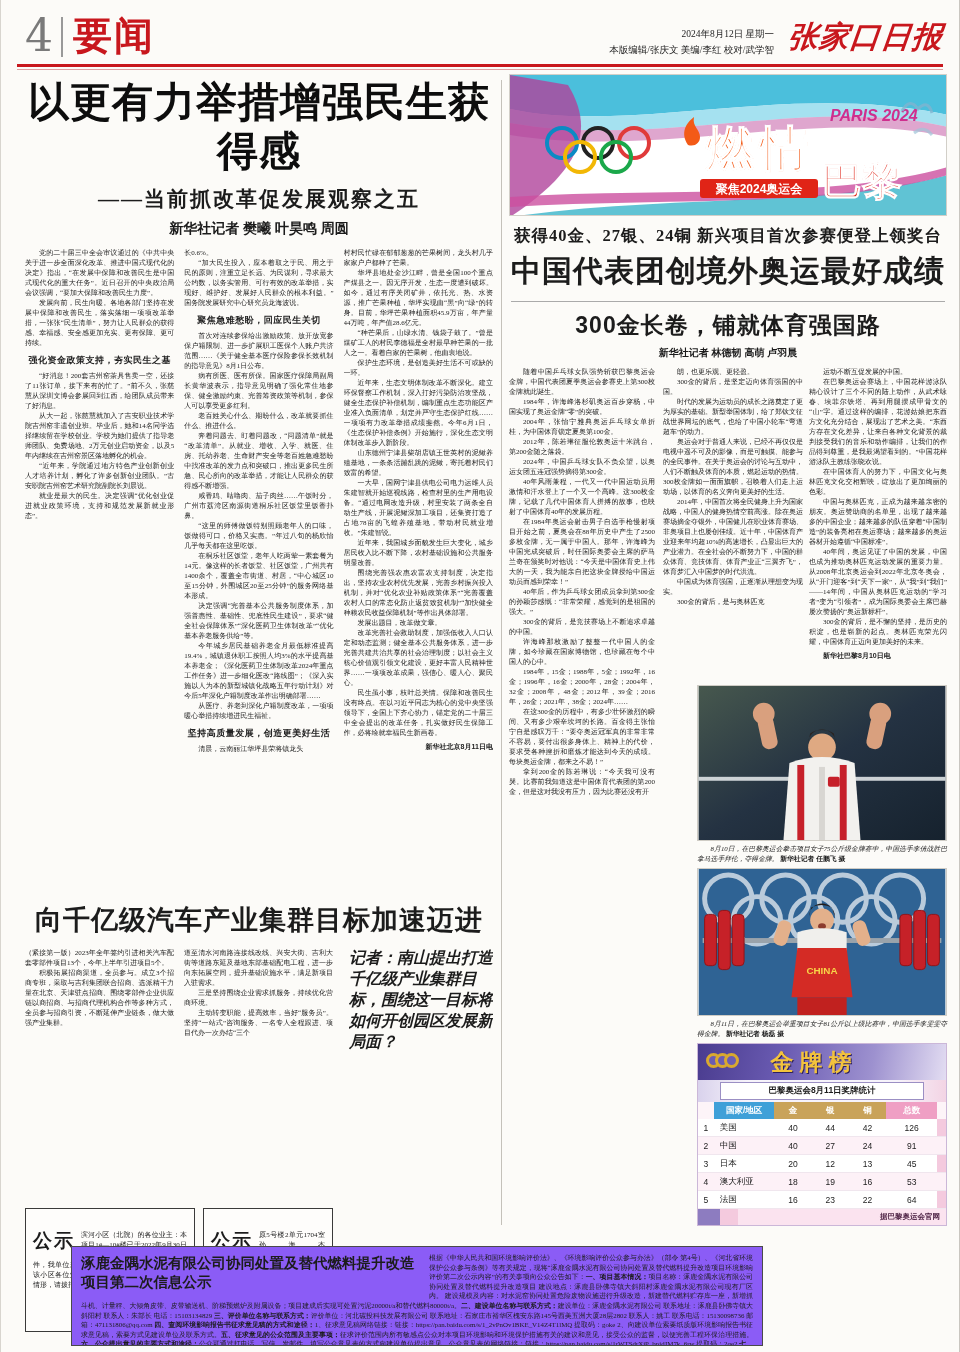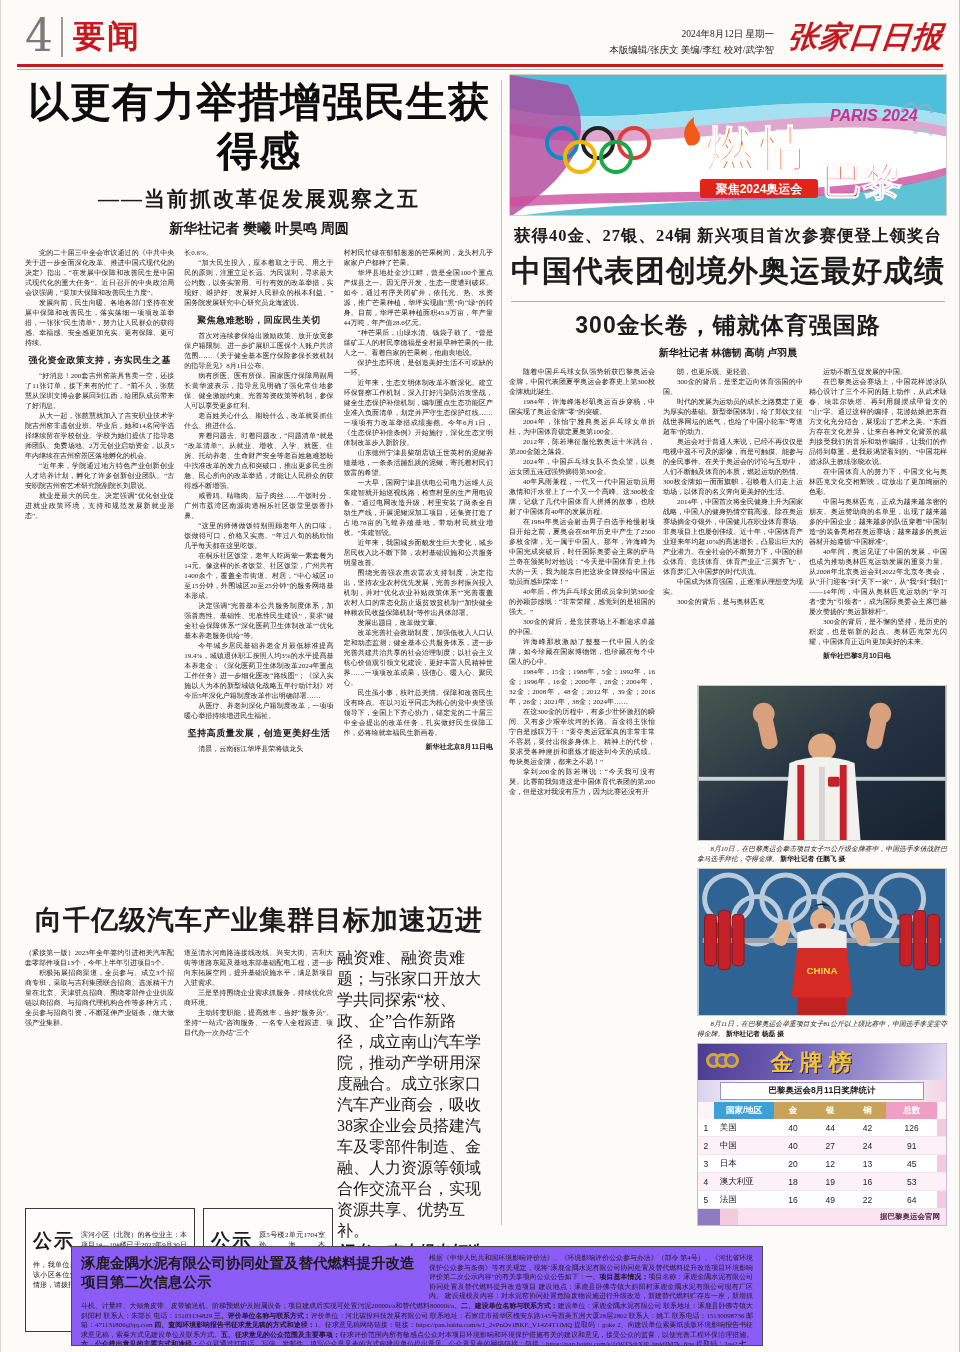--- a/index.html
+++ b/index.html
@@ -4,21 +4,21 @@
 <style>
   * { margin:0; padding:0; box-sizing:border-box; }
   html,body { width:960px; height:1352px; overflow:hidden; }
   body { background:#e9e7e2; font-family:"Liberation Serif","DejaVu Serif",serif; color:#1c1c1c; }
   .page { position:relative; width:960px; height:1352px; background:#fcfbf8; border-left:1px solid #d8d5cf; border-right:1px solid #c9c6c0; }
 
   
   .hd { position:absolute; left:24px; top:12px; right:16px; height:50px; }
   .hd-num { float:left; font-family:"DejaVu Serif",serif; font-size:44px; color:#7a7a7a; line-height:48px; }
   .hd-sep { float:left; width:2px; height:40px; background:#999; margin:5px 10px 0 8px; }
-  .hd-section { float:left; font-family:"Liberation Sans","DejaVu Sans",sans-serif; font-weight:900; font-size:32px; color:#c8171d; line-height:48px; letter-spacing:2px; }
+  .hd-section { float:left; font-family:"Liberation Sans","DejaVu Sans",sans-serif; font-weight:900; font-size:39px; color:#c8171d; line-height:48px; letter-spacing:2px; }
   .hd-right { float:right; text-align:right; }
   .hd-meta { display:inline-block; vertical-align:middle; font-size:9.5px; line-height:1.7; color:#222; margin-top:10px; }
   .hd-logo { display:inline-block; vertical-align:middle; margin-left:10px; font-size:30px; font-weight:900; color:#c8171d; font-style:italic; transform:skewX(-6deg); letter-spacing:1px; line-height:50px; }
   .rule-red { position:absolute; left:16px; right:16px; top:64px; height:3px; background:#c8171d; }
   .rule-red2 { position:absolute; left:16px; right:16px; top:69px; height:1px; background:#e0a0a2; }
 
   
   .col-left { position:absolute; left:24px; top:78px; width:468px; }
   .vdiv { position:absolute; left:500px; top:80px; height:1145px; width:1px; background:#c4c1ba; }
   .col-right { position:absolute; left:508px; top:74px; width:438px; }
@@ -30,21 +30,21 @@
   .ma-body { display:flex; gap:10px; margin-top:10px; height:640px; }
   .ncol { width:149.3px; overflow:hidden; height:100%; }
   .ncol p, .a2col p { font-size:7px; line-height:10px; text-align:justify; text-indent:2em; color:#222; }
   p.t-h { font-family:"Liberation Sans","DejaVu Sans",sans-serif; font-weight:900; font-size:9px; text-align:center; text-indent:0; margin:7px 0 6px; letter-spacing:.5px; }
   p.t-sign { font-family:"Liberation Sans","DejaVu Sans",sans-serif; font-weight:700; text-align:right; text-indent:0; margin-top:4px; }
   p.t-cont { text-indent:0; }
   p.t-q { font-weight:700; font-style:italic; }
 
   
   .a2-title { font-family:"Liberation Sans","DejaVu Sans",sans-serif; font-weight:900; font-size:27px; text-align:center; margin-top:14px; letter-spacing:1px; }
-  .a2-body { display:flex; gap:4px; margin-top:10px; }
+  .a2-body { display:flex; gap:16px; margin-top:10px; }
   .a2-leftstack { width:308px; }
   .a2-cols { display:flex; gap:10px; height:252px; }
   .a2col { width:149px; overflow:hidden; }
   .a2-col3 { width:150px; height:388px; overflow:hidden; }
 
   
   .notices { display:flex; gap:8px; margin-top:8px; height:124px; }
   .notice { border:1.5px solid #3a3a3a; background:#fefdfb; padding:21px 7px; font-size:7px; line-height:10px; text-align:justify; overflow:hidden; }
   .notice-1 { flex:1.35; }
   .notice-2 { flex:1; }
@@ -189,21 +189,20 @@
             <div class="notice-date">2024年8月6日</div>
           </div>
           <div class="notice notice-2">
             <span class="notice-label">公示</span>
             <span>原5号楼2单元1704室孙海杰130703199203030013作废，现5号楼2单元1704室卖给闫有132533197803132216。</span>
             <div class="notice-sig2">张家口市源城房地产开发有限公司  桥西区解决房地产开发遗留问题领导小组办公室</div>
           </div>
         </div>
       </div>
       <div class="a2-col3">
-          <p class="t-cont">融资难、融资贵难题；与张家口开放大学共同探索“校、政、企”合作新路径，成立南山汽车学院，推动产学研用深度融合。成立张家口汽车产业商会，吸收38家企业会员搭建汽车及零部件制造、金融、人力资源等领域合作交流平台，实现资源共享、优势互补。</p>
           <p class="t-q">记者：南山提出打造千亿级产业集群目标，围绕这一目标将如何开创园区发展新局面？</p>
         </div>
     </div>
   </div>
 
   <div class="col-right">
     <div class="banner">
       <svg width="438" height="142" viewBox="0 0 438 142">
         <rect width="438" height="142" fill="#ffffff"></rect>
         <path d="M0,34 C120,60 280,6 438,40 L438,0 L0,0 Z" fill="#37b8d8" opacity="0.9"></path>
@@ -392,21 +391,21 @@
                   <td class="mc2">18</td>
                   <td class="mc3">19</td>
                   <td class="mc4">16</td>
                   <td class="mc5">53</td>
                   <td class="mdeco mdeco-b"></td>
                 </tr>
                 <tr>
                   <td class="mc0">5</td>
                   <td class="mc1">法国</td>
                   <td class="mc2">16</td>
-                  <td class="mc3">49</td>
+                  <td class="mc3">23</td>
                   <td class="mc4">22</td>
                   <td class="mc5">64</td>
                   <td class="mdeco mdeco-a"></td>
                 </tr>
               </tbody>
           </table>
           <div class="medal-src">据巴黎奥运会官网</div>
         </div>
       </div>
     </div>

